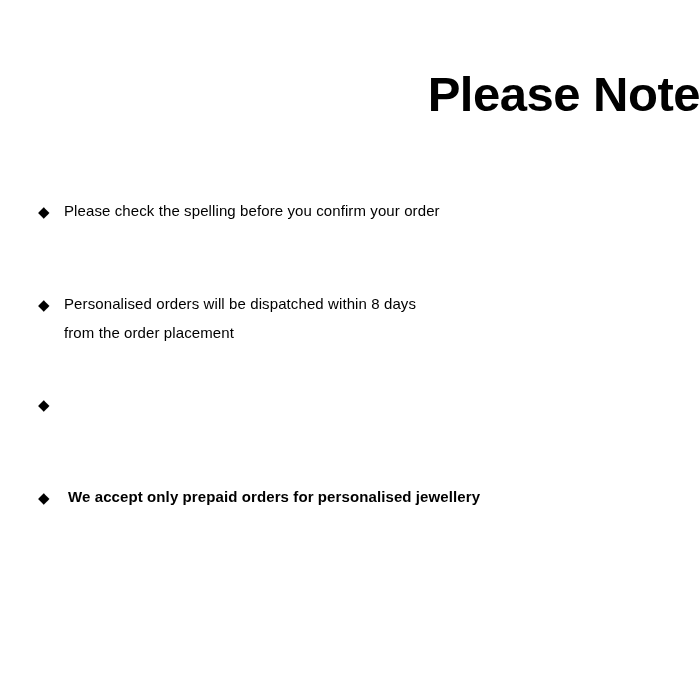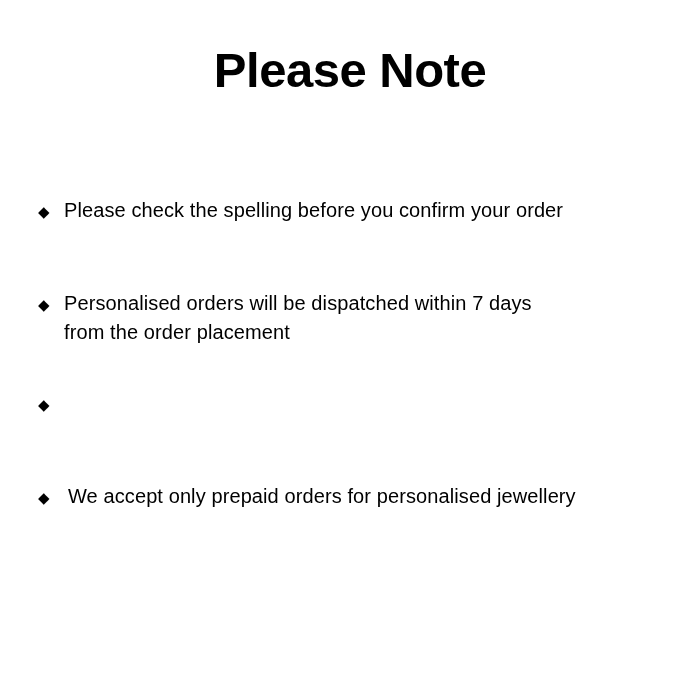--- a/index.html
+++ b/index.html
@@ -14,26 +14,26 @@
     color: #000000;
     overflow: hidden;
   }
   .page {
     position: relative;
     width: 700px;
     height: 700px;
     box-sizing: border-box;
   }
   .title {
-    text-align: center;
+    text-align: right;
     font-size: 49px;
     font-weight: bold;
     letter-spacing: -0.5px;
     margin: 0;
-    padding-top: 44px;
+    padding-top: 68px;
     line-height: 1.1;
   }
   .notes {
     list-style: none;
     margin: 0;
     padding: 0;
     position: absolute;
     top: 196px;
     left: 0;
     right: 0;
@@ -48,49 +48,50 @@
   .bullet {
     flex: 0 0 auto;
     width: 26px;
     font-size: 15px;
     line-height: 28px;
     text-align: left;
     padding-top: 2px;
   }
   .note-text {
     flex: 1 1 auto;
-    font-size: 20px;
+    font-size: 15px;
     line-height: 29px;
     white-space: pre-line;
     letter-spacing: 0.1px;
   }
   .note-item.tight {
     margin-bottom: 42px;
   }
   .note-item.indent-extra .note-text {
     padding-left: 4px;
+    font-weight: bold;
   }
 </style>
 </head>
 <body>
 
 <div class="page">
 
   <h1 class="title">Please Note</h1>
 
   <ul class="notes">
 
     <li class="note-item">
       <span class="bullet">◆</span>
       <span class="note-text">Please check the spelling before you confirm your order</span>
     </li>
 
     <li class="note-item tight">
       <span class="bullet">◆</span>
-      <span class="note-text">Personalised orders will be dispatched within 7 days
+      <span class="note-text">Personalised orders will be dispatched within 8 days
 from the order placement</span>
     </li>
 
     <li class="note-item">
       <span class="bullet">◆</span>
     </li>
 
     <li class="note-item indent-extra">
       <span class="bullet">◆</span>
       <span class="note-text">We accept only prepaid orders for personalised jewellery</span>

